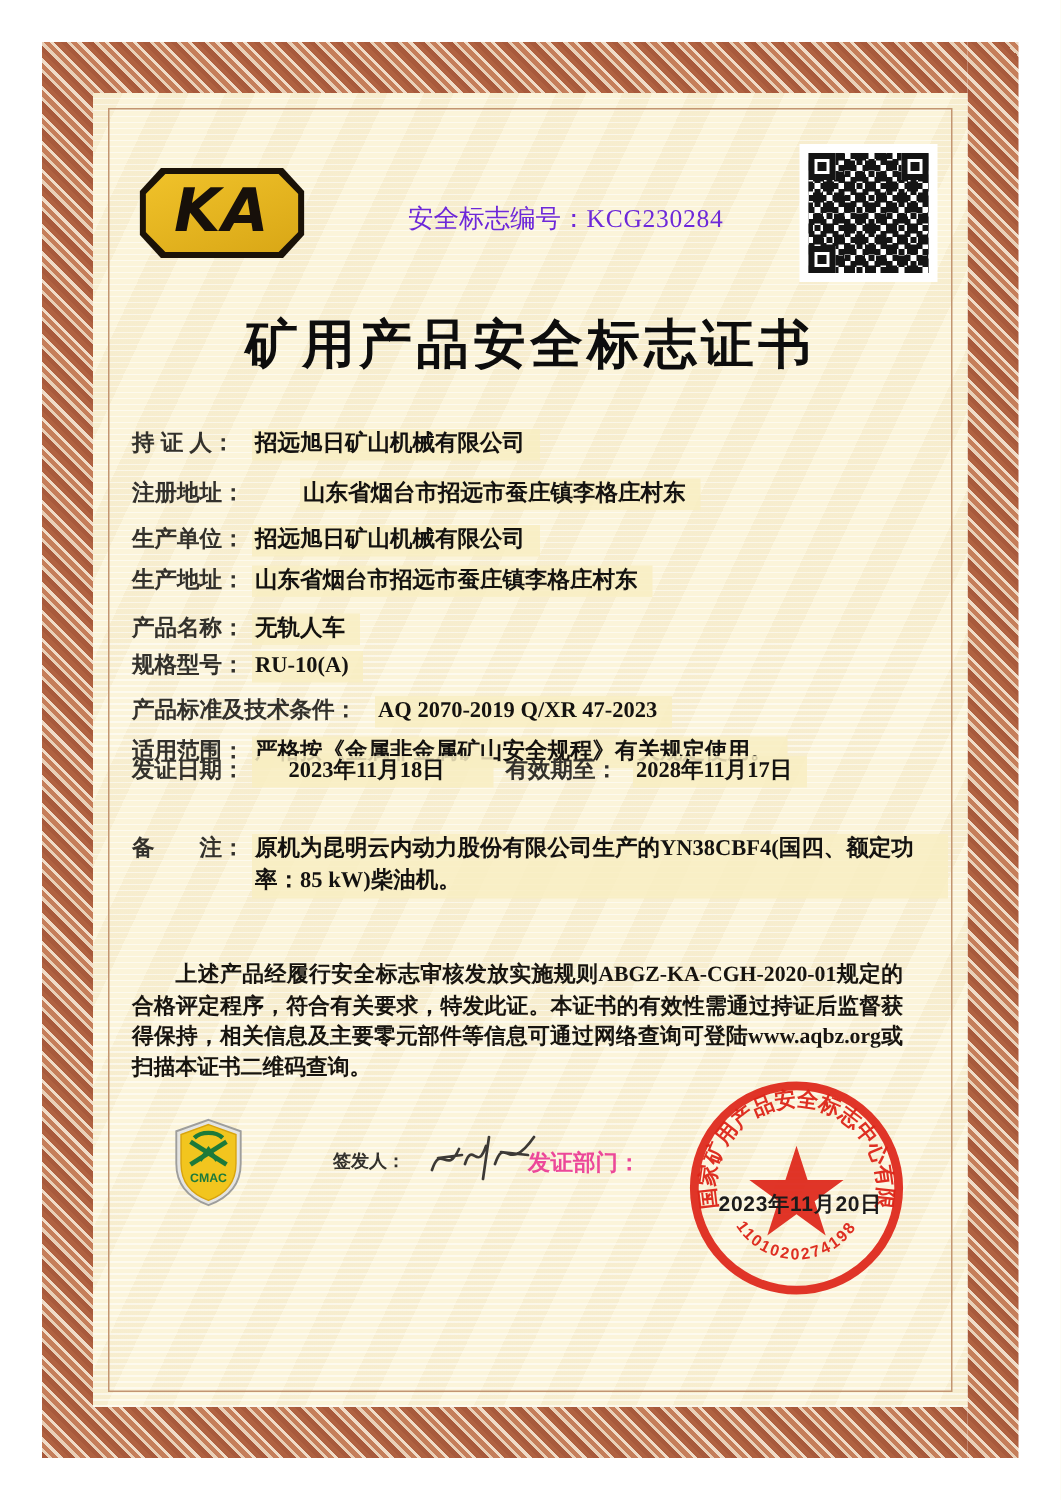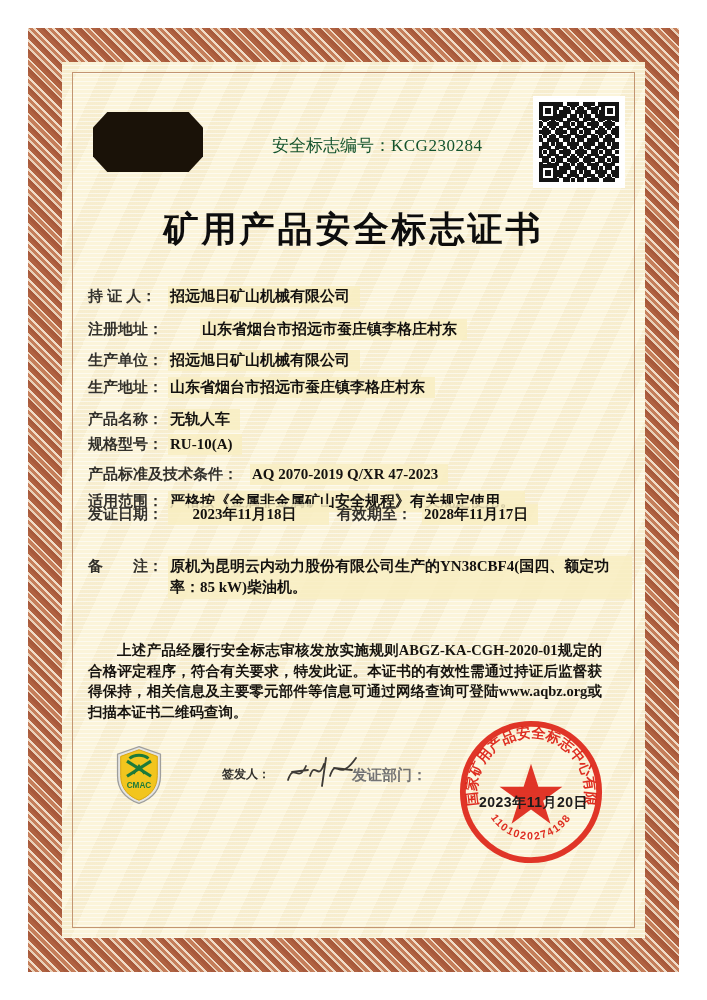--- a/index.html
+++ b/index.html
@@ -20,21 +20,21 @@
   .ka{left:93px;top:112px;width:110px;height:60px;}
   .ka .outer{position:absolute;inset:0;background:#1a1208;
     clip-path:polygon(13% 0,87% 0,100% 26%,100% 74%,87% 100%,13% 100%,0 74%,0 26%);}
   .ka .inner{position:absolute;inset:4px;background:linear-gradient(160deg,#f0c22a,#dca podcast) ;background:linear-gradient(160deg,#f0c22a,#d9a716);
     clip-path:polygon(13% 0,87% 0,100% 26%,100% 74%,87% 100%,13% 100%,0 74%,0 26%);
     display:flex;align-items:center;justify-content:center;}
   .ka .txt{font-family:"DejaVu Sans",sans-serif;font-weight:bold;font-style:italic;
     font-size:40px;line-height:1;color:#17100a;letter-spacing:1px;transform:translateY(-1px);}
 
   
-  .certno{left:272px;top:134px;font-family:"Liberation Serif",serif;font-size:17px;color:#14532d;white-space:nowrap;}
+  .certno{left:272px;top:134px;font-family:"Liberation Serif",serif;font-size:17px;color:#6d28d9;white-space:nowrap;}
   .certno .v{letter-spacing:.5px;}
 
   
   .qr{left:533px;top:96px;width:92px;height:92px;background:#fff;padding:6px;box-sizing:border-box;}
   .qr-inner{position:relative;width:100%;height:100%;
     background-image:
       conic-gradient(#141414 25%, transparent 0 50%, #141414 0 75%, transparent 0),
       conic-gradient(#141414 25%, transparent 0 50%, #141414 0 75%, transparent 0);
     background-size:8px 8px,14px 14px;background-position:0 0,3px 5px;}
   .finder{position:absolute;width:18px;height:18px;border:4px solid #141414;background:#fff;box-sizing:border-box;}
@@ -60,34 +60,37 @@
   .remark-val{width:452px;white-space:normal;line-height:21px;}
 
   
   .statement{left:88px;top:640px;width:514px;font-family:"Liberation Serif",serif;
     font-weight:600;font-size:14.5px;line-height:20.5px;color:#17140f;
     text-align:justify;text-indent:2em;}
 
   
   .cmac{left:115px;top:744px;width:48px;height:62px;}
   .signer{left:222px;top:766px;font-size:12px;font-weight:600;color:#33312c;}
-  .dept{left:352px;top:766px;font-size:15px;font-weight:600;color:#737373;}
+  .dept{left:352px;top:766px;font-size:15px;font-weight:600;color:#ec4899;}
   .sig{left:282px;top:750px;width:78px;height:44px;}
   .seal{left:458px;top:719px;width:146px;height:146px;}
   .seal-date{left:479px;top:794px;font-size:14px;font-weight:700;color:#1b1b1b;letter-spacing:.5px;z-index:5;}
 </style>
 </head>
 <body>
 
 <div class="frame abs" style="inset:28px;"></div>
 <div class="paper abs"></div>
 <div class="inner-line abs"></div>
 
 <div class="ka abs">
   <div class="outer"></div>
+  <div class="inner">
+    <span class="txt">KA</span>
+  </div>
 </div>
 
 <div class="certno abs">
   <span>安全标志编号：</span><span class="v">KCG230284</span>
 </div>
 
 <div class="qr abs">
   <div class="qr-inner">
     <div class="finder f-tl"></div>
     <div class="finder f-tr"></div>

